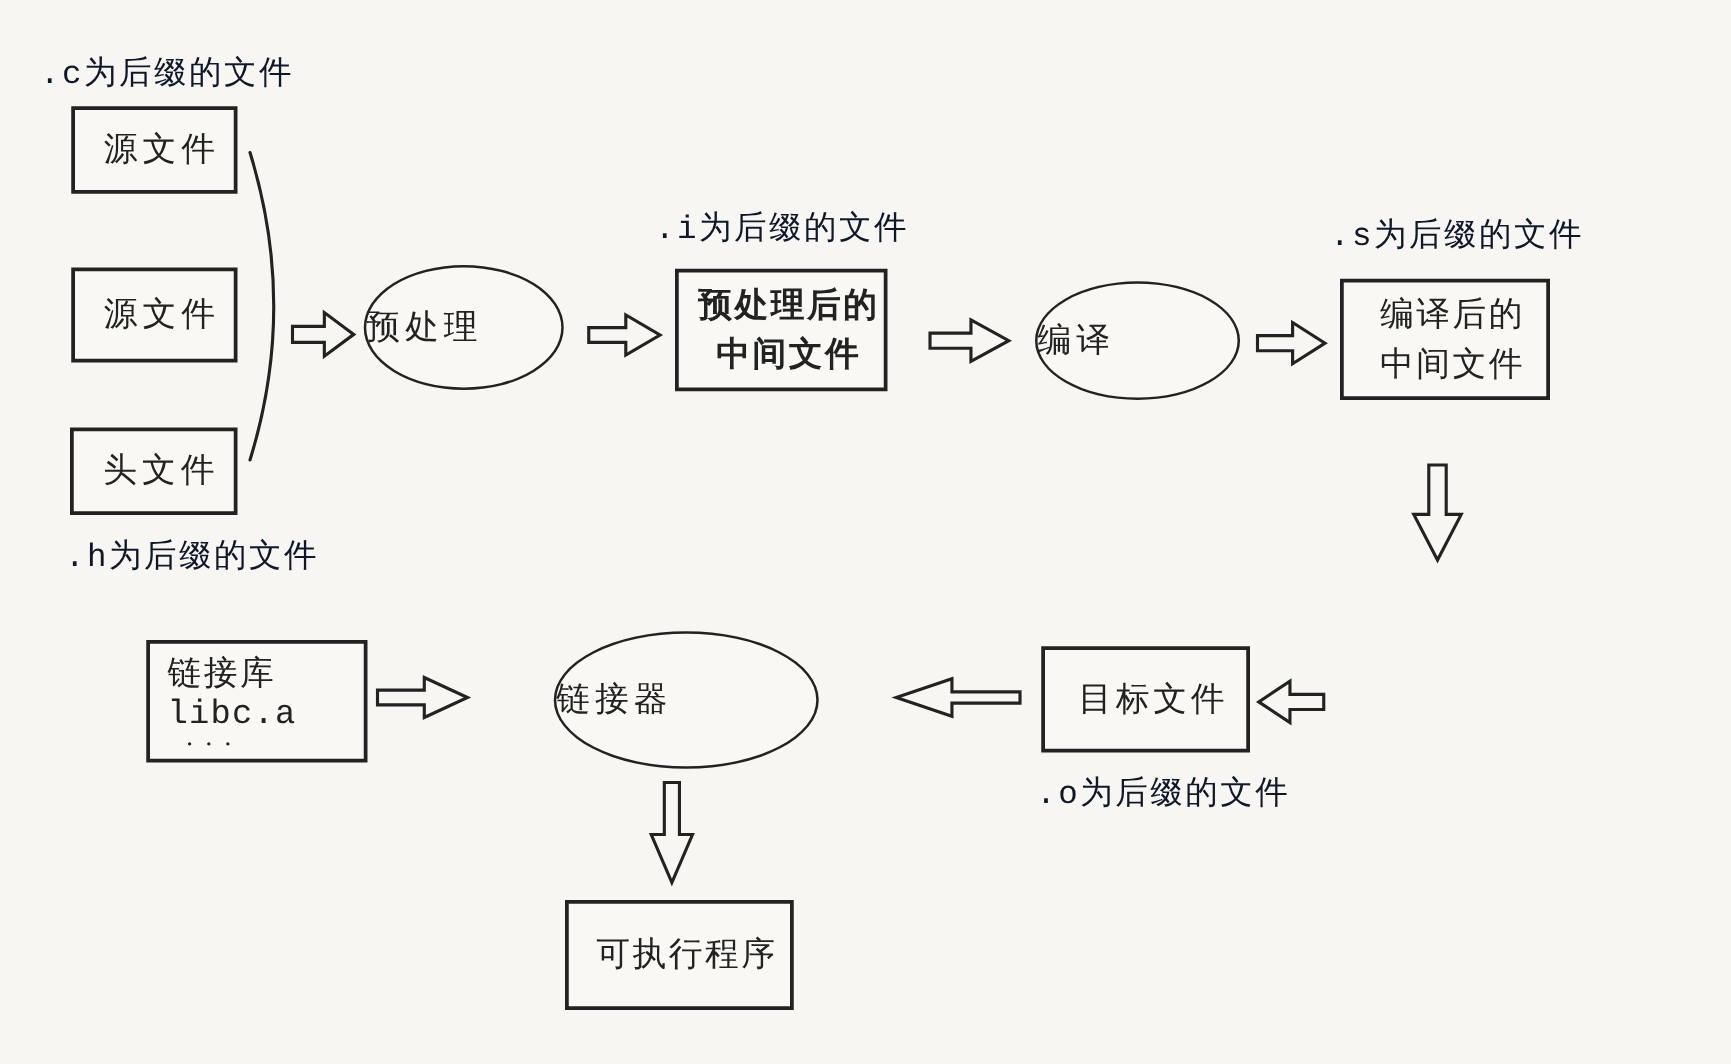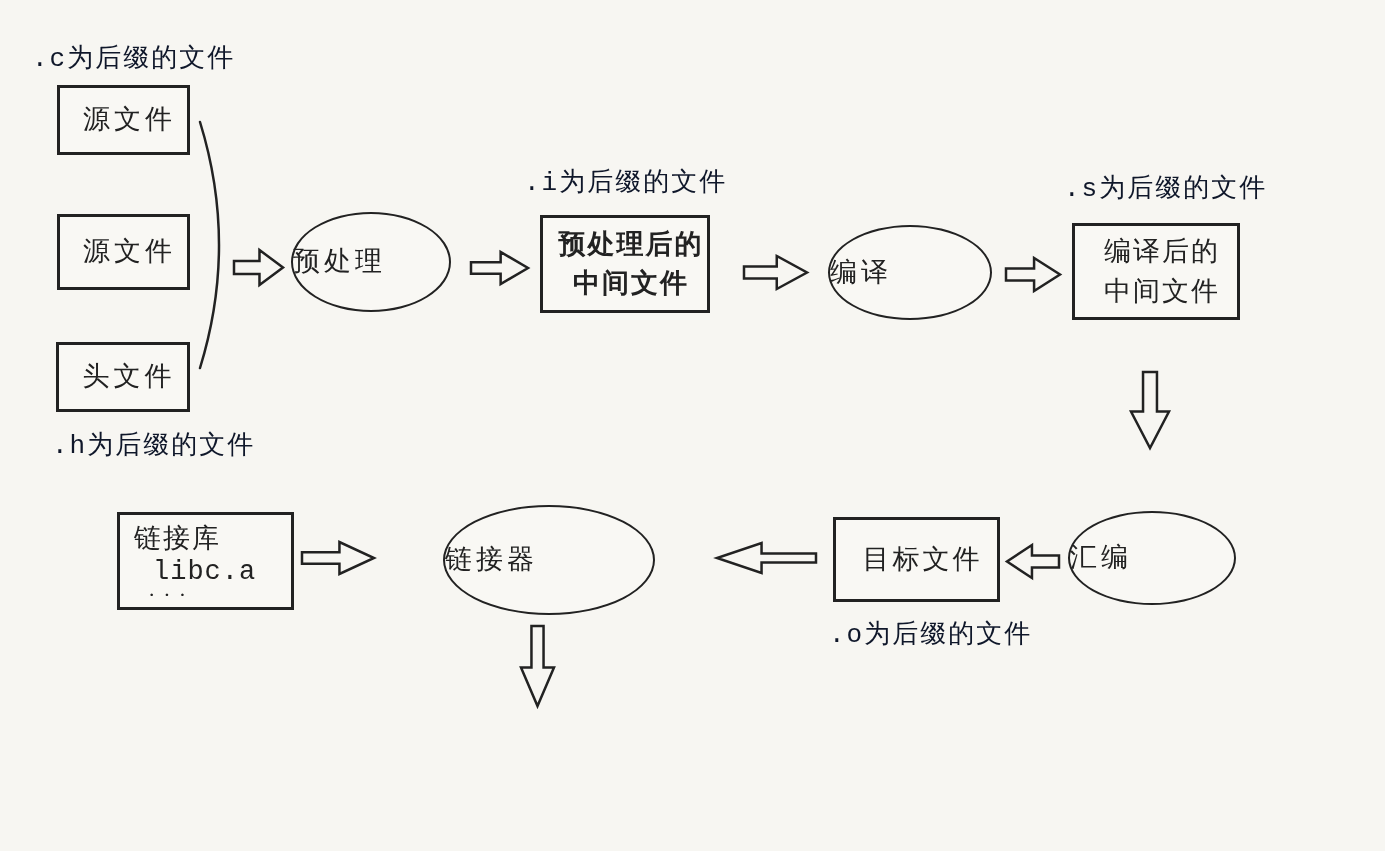--- a/index.html
+++ b/index.html
@@ -145,48 +145,48 @@
 
   <div class="box" style="left:1072px;top:223px;width:168px;height:97px;text-align:center;">
     <span class="node-line">编译后的</span>
     <span class="node-line">中间文件</span>
   </div>
 
   <svg class="arrow" style="left:1131px;top:372px;" width="38" height="76" viewBox="0 0 60 100" preserveAspectRatio="none">
     <polygon points="19,0 41,0 41,52 60,52 30,100 0,52 19,52"></polygon>
   </svg>
 
-  <div class="ellipse" style="left:1068px;top:511px;width:168px;height:94px;">
-    <span class="node-label">汇编</span>
-  </div>
 
   <svg class="arrow" style="left:1007px;top:545px;" width="52" height="33" viewBox="0 0 100 60" preserveAspectRatio="none">
     <polygon points="100,19 48,19 48,0 0,30 48,60 48,41 100,41"></polygon>
   </svg>
 
   <div class="box" style="left:833px;top:517px;width:167px;height:85px;">
     <span class="node-label" style="letter-spacing:3px;">目标文件</span>
   </div>
 
   <svg class="arrow" style="left:717px;top:543px;" width="99" height="30" viewBox="0 0 100 60" preserveAspectRatio="none">
     <polygon points="100,21 45,21 45,0 0,30 45,60 45,39 100,39"></polygon>
   </svg>
 
   <div class="ellipse" style="left:443px;top:505px;width:212px;height:110px;">
     <span class="node-label">链接器</span>
   </div>
 
   <div class="box lib-inner" style="left:117px;top:512px;width:177px;height:98px;">
     <span class="node-line" style="line-height:1.3;">链接库</span>
-    <span class="node-line mono" style="line-height:1.2;margin-left:19px;">libc.a</span>
+    <span class="node-line mono" style="line-height:1.2;">libc.a</span>
     <span class="node-line dots">···</span>
   </div>
 
   <svg class="arrow" style="left:302px;top:542px;" width="72" height="32" viewBox="0 0 100 60" preserveAspectRatio="none">
     <polygon points="0,19 52,19 52,0 100,30 52,60 52,41 0,41"></polygon>
   </svg>
 
   <svg class="arrow" style="left:521px;top:626px;" width="33" height="80" viewBox="0 0 60 100" preserveAspectRatio="none">
     <polygon points="19,0 41,0 41,52 60,52 30,100 0,52 19,52"></polygon>
   </svg>
 
+  <div class="box" style="left:452px;top:720px;width:183px;height:88px;">
+    <span class="node-label" style="letter-spacing:2px;">可执行程序</span>
+  </div>
 
 </div>
 
 </body></html>

